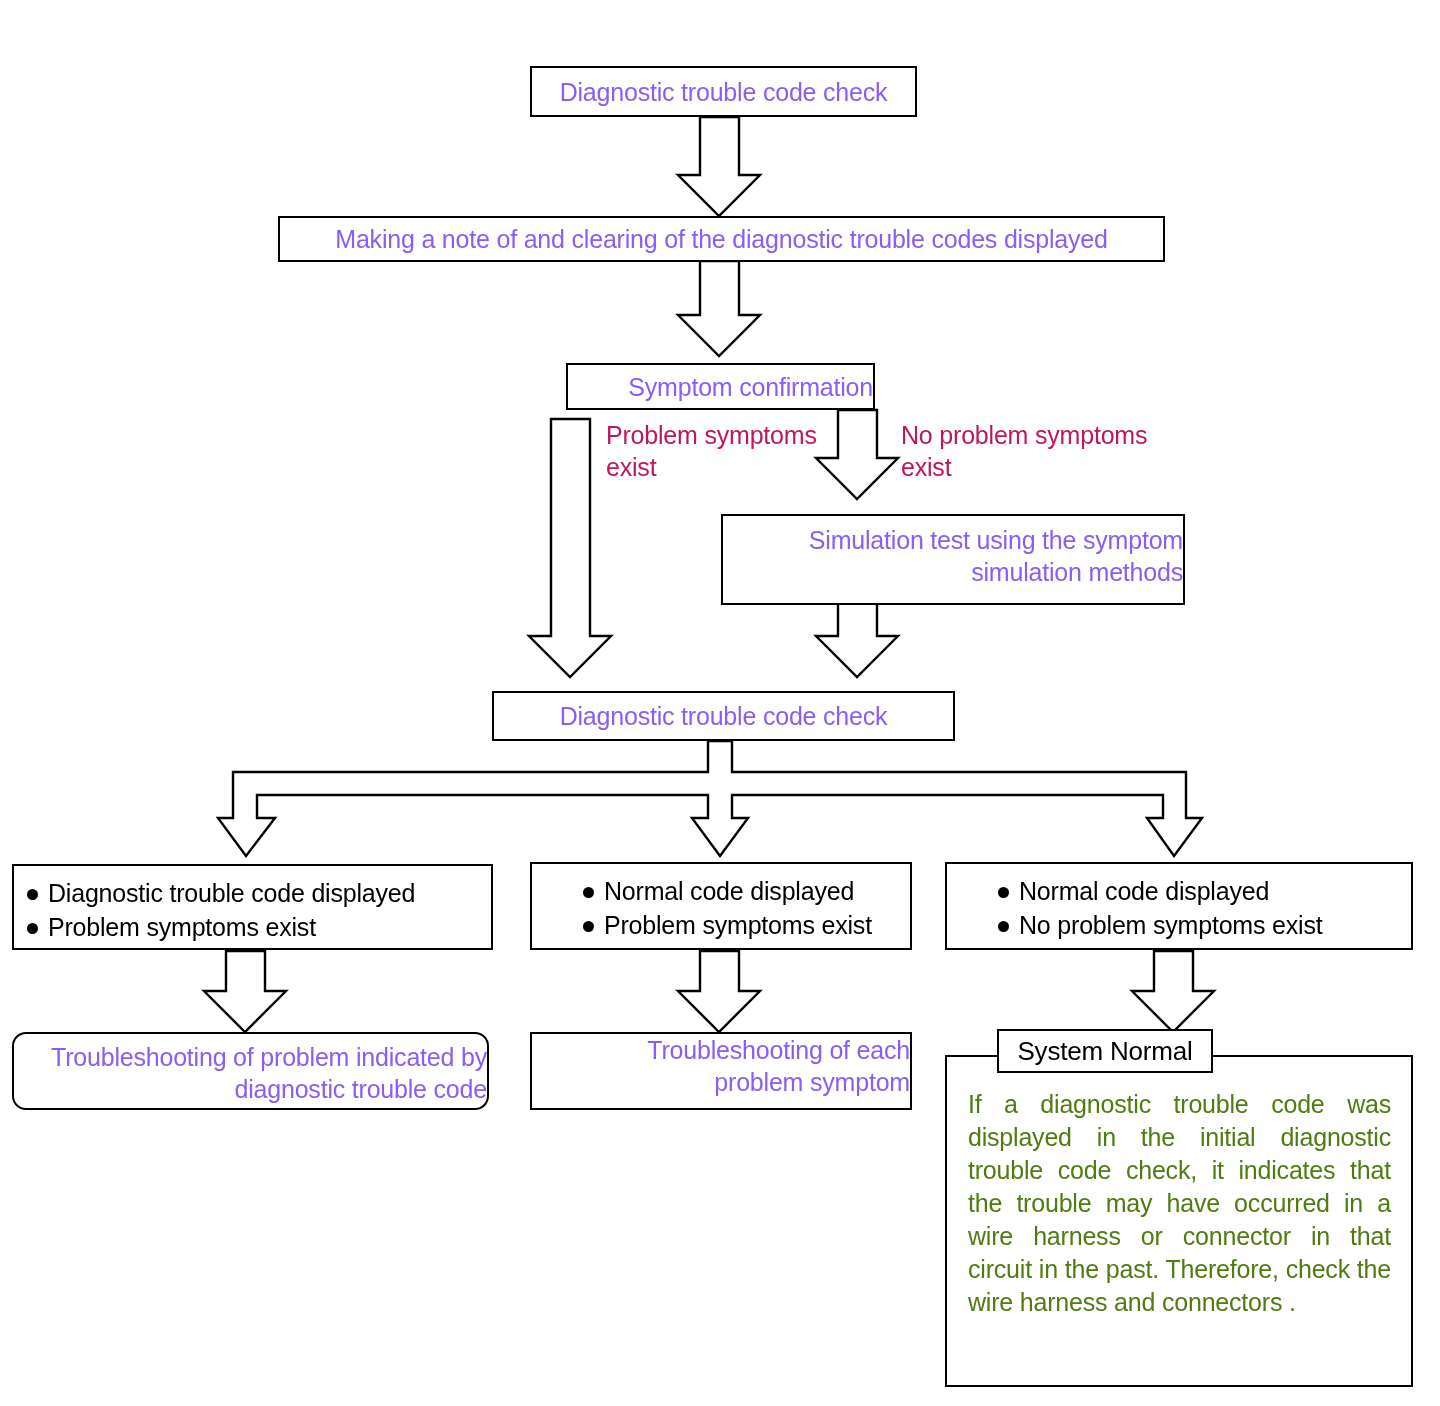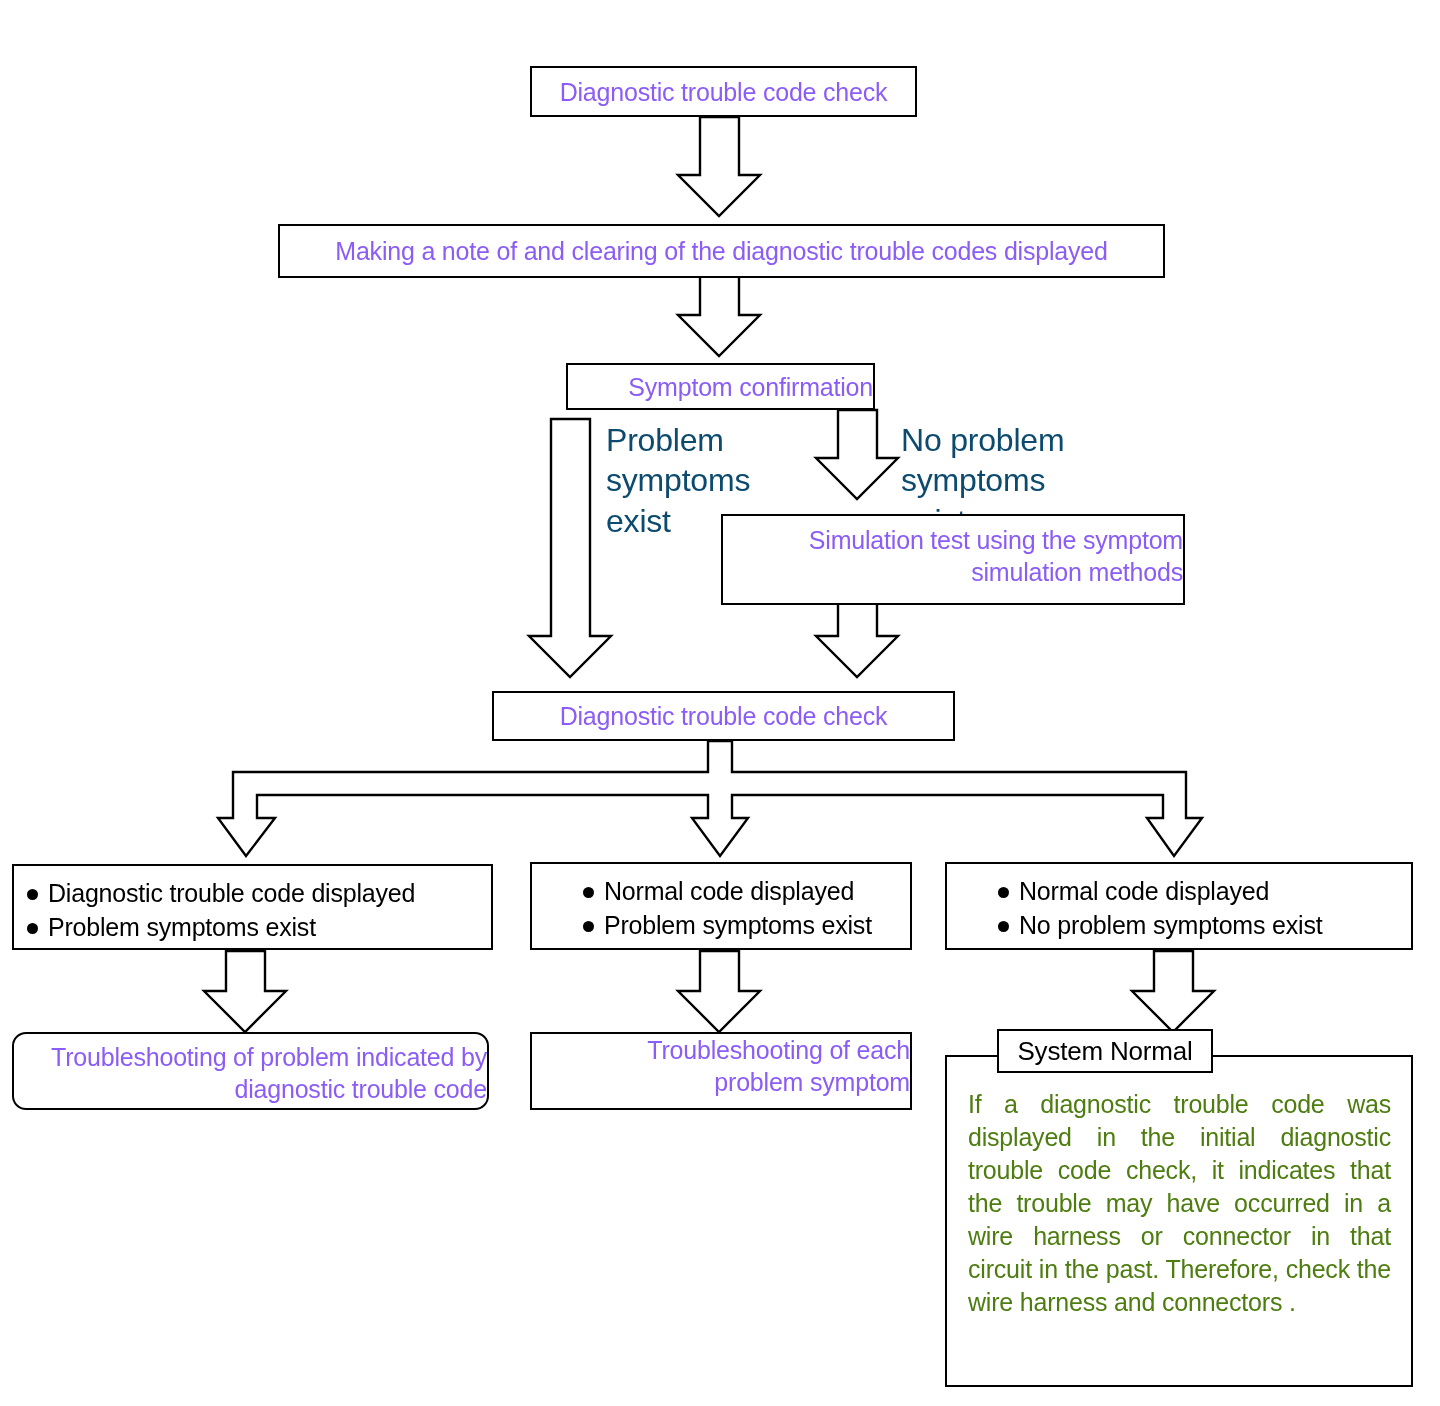--- a/index.html
+++ b/index.html
@@ -32,24 +32,24 @@
     color: #8b5cf6;
   }
   .box .txt {
     display: block;
     width: 100%;
   }
   .pad-l { padding-left: 14px; text-align: right; }
   .pad-c { justify-content: center; text-align: center; }
   .lbl {
     position: absolute;
-    font-size: 32px;
+    font-size: 25px;
     line-height: 1.26;
     letter-spacing: -0.2px;
-    color: #0c4a6e;
+    color: #be185d;
     white-space: pre-line;
   }
   .bullets {
     position: absolute;
     box-sizing: border-box;
     border: 2px solid #000000;
     background: #fff;
     font-size: 25px;
     line-height: 1.28;
     letter-spacing: -0.2px;
@@ -168,21 +168,21 @@
 
     <path d="M700 951 L739 951 L739 991 L760 991 L719 1032 L678 991 L700 991 Z"></path>
 
     <path d="M1154 951 L1193 951 L1193 991 L1214 991 L1173 1032 L1132 991 L1154 991 Z"></path>
   </svg>
 
   <div class="box pad-c" style="left:530px; top:66px; width:387px; height:51px;">
     <span class="txt">Diagnostic trouble code check</span>
   </div>
 
-  <div class="box pad-c" style="left:278px; top:216px; width:887px; height:54px;margin-top:8px;">
+  <div class="box pad-c" style="left:278px; top:216px; width:887px; height:46px;">
     <span class="txt">Making a note of and clearing of the diagnostic trouble codes displayed</span>
   </div>
 
   <div class="box pad-l" style="left:566px; top:363px; width:309px; height:47px;">
     <span class="txt">Symptom confirmation</span>
   </div>
 
   <div class="lbl" style="left:606px; top:420px; width:250px;">Problem symptoms
 exist</div>
 

